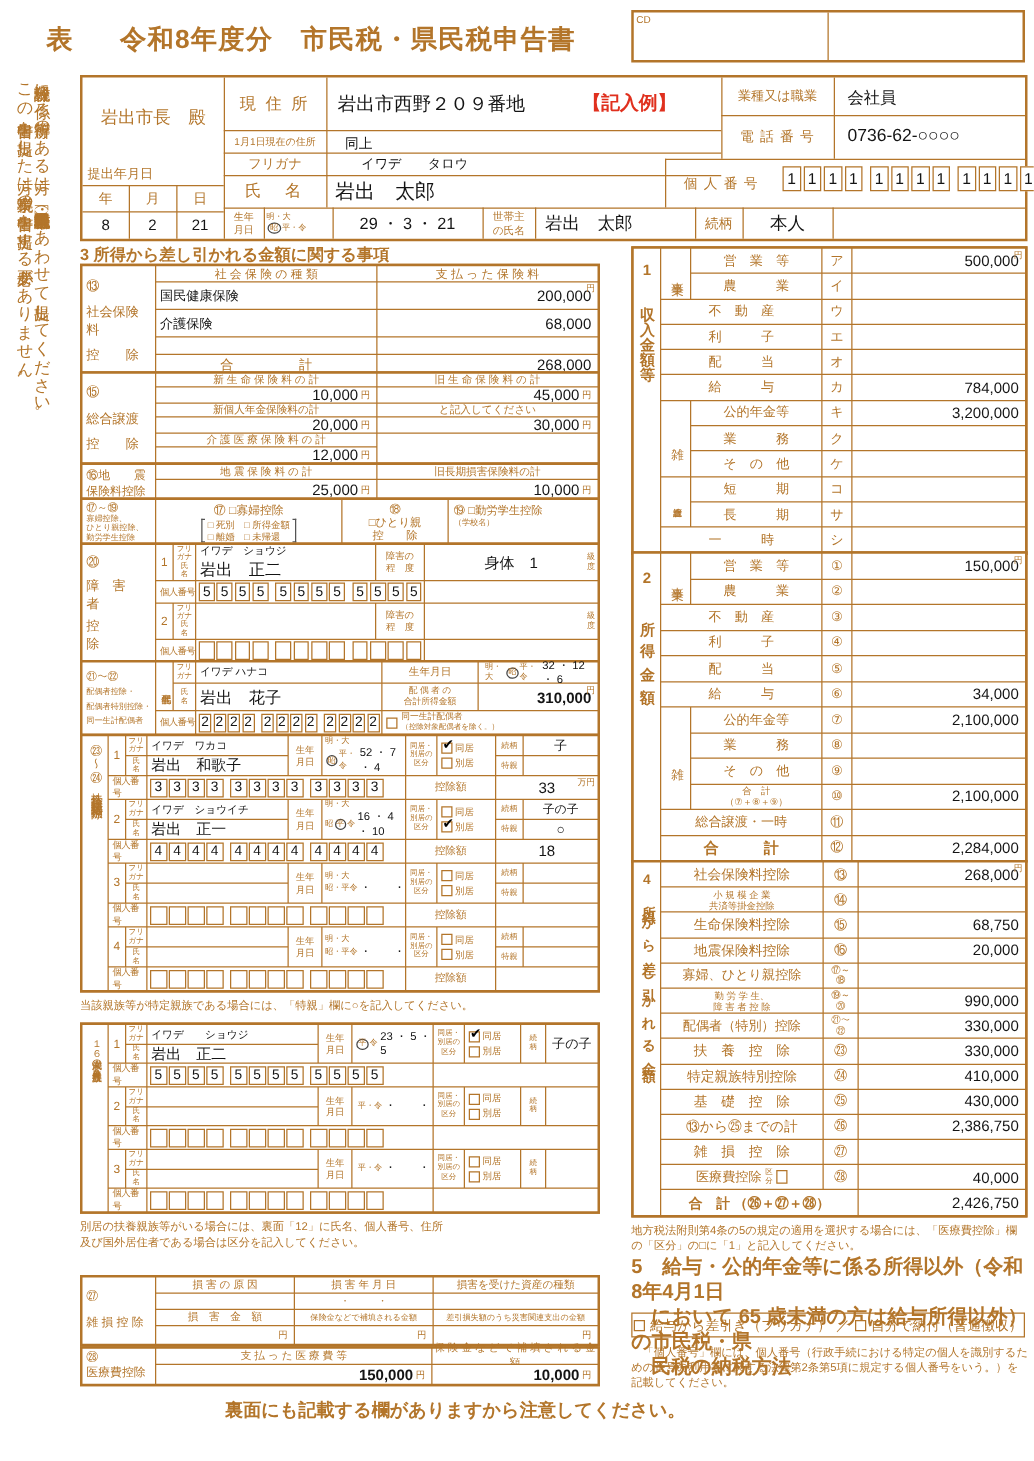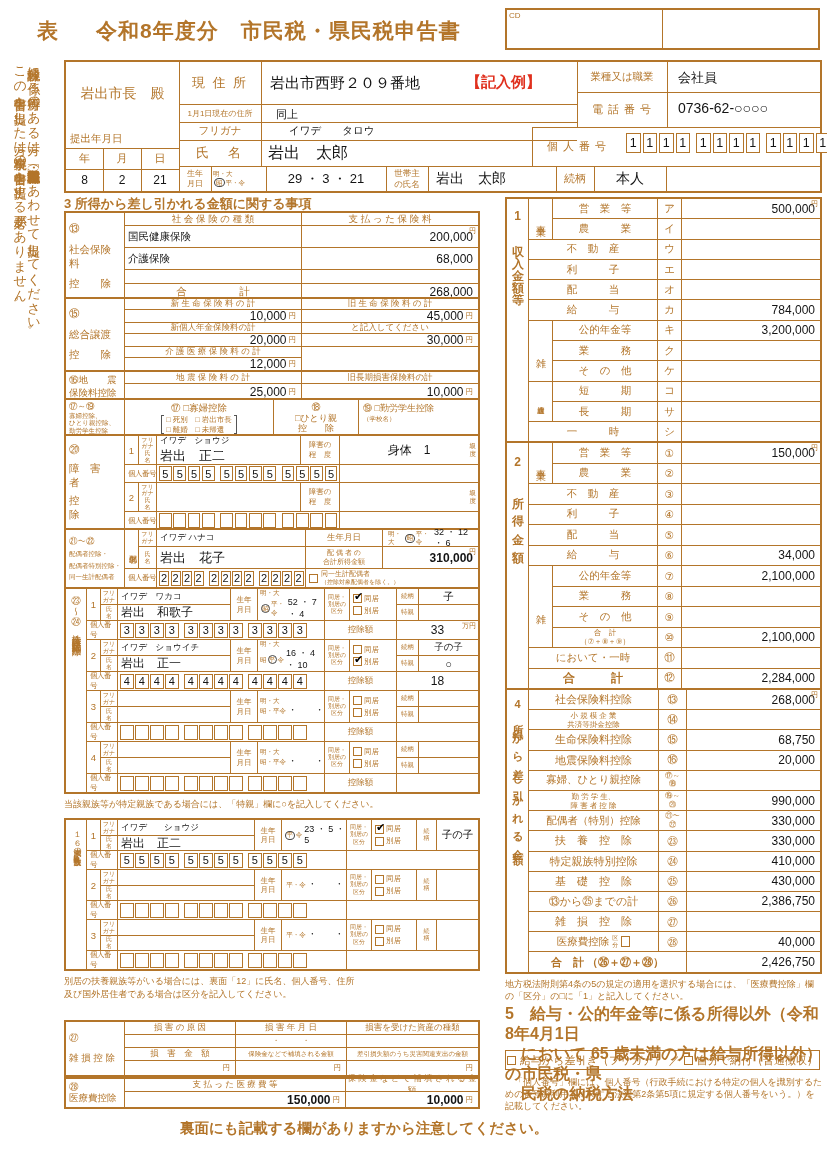--- a/index.html
+++ b/index.html
@@ -233,21 +233,21 @@
   <span class="f8">⑰～⑲</span>
   <span>寡婦控除、</span>
   <span>ひとり親控除、</span>
   <span>勤労学生控除</span>
  </div>
  <div class="ct" style="align-items:center">
   <span class="lb f9">⑰ □寡婦控除</span>
   <span class="brk">
         <span class="brkL"></span>
    <span class="ct" style="font-size:7.5px;color:var(--acc);line-height:1.3">
-          <span>□ 死別　□ 岩出市長</span>
+          <span>□ 死別　□ 所得金額</span>
           <span>□ 離婚　□ 未帰還</span>
         </span>
   <span class="brkR"></span>
       </span>
  </div>
  <div class="ct" style="align-items:center;color:var(--acc);font-size:9px;line-height:1.2">
   <span>⑱</span>
   <span>□ひとり親</span>
   <span>控　　除</span>
  </div>
@@ -950,21 +950,21 @@
  <div class="c lb f10">⑨</div>
  <div class="cr">
       <span class="vv"></span>
     </div>
  <div class="c lb pre" style="font-size:7.5px;line-height:1.2">合　計
 （⑦＋⑧＋⑨）</div>
  <div class="c lb f10">⑩</div>
  <div class="cr">
       <span class="vv">2,100,000</span>
     </div>
- <div class="c lb f10" style="grid-column:2/4">において・一時</div>
+ <div class="c lb f10" style="grid-column:2/4">総合譲渡・一時</div>
  <div class="c lb f10">⑪</div>
  <div class="cr">
       <span class="vv"></span>
     </div>
  <div class="c lb f12 b" style="grid-column:2/4">合　　　計</div>
  <div class="c lb f10">⑫</div>
  <div class="cr">
       <span class="vv">2,284,000</span>
     </div>
 </div>

